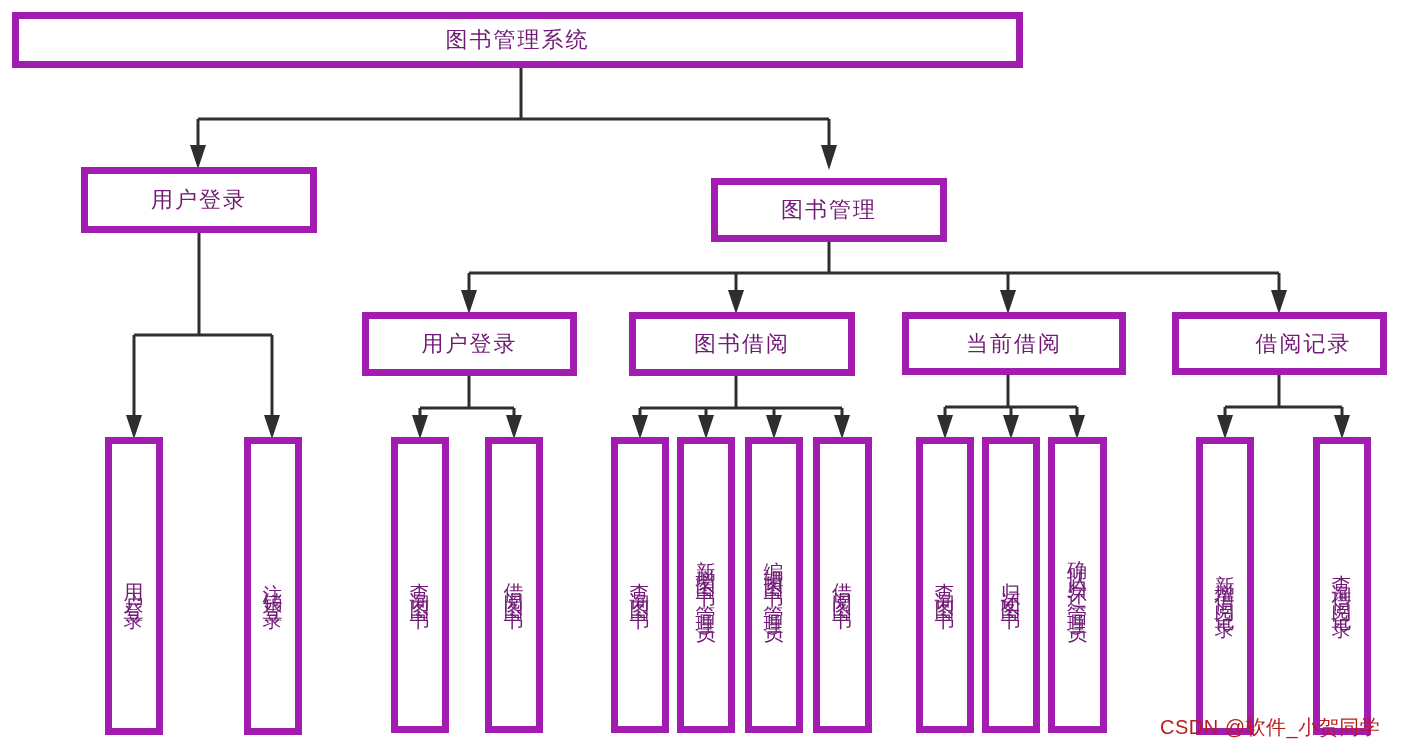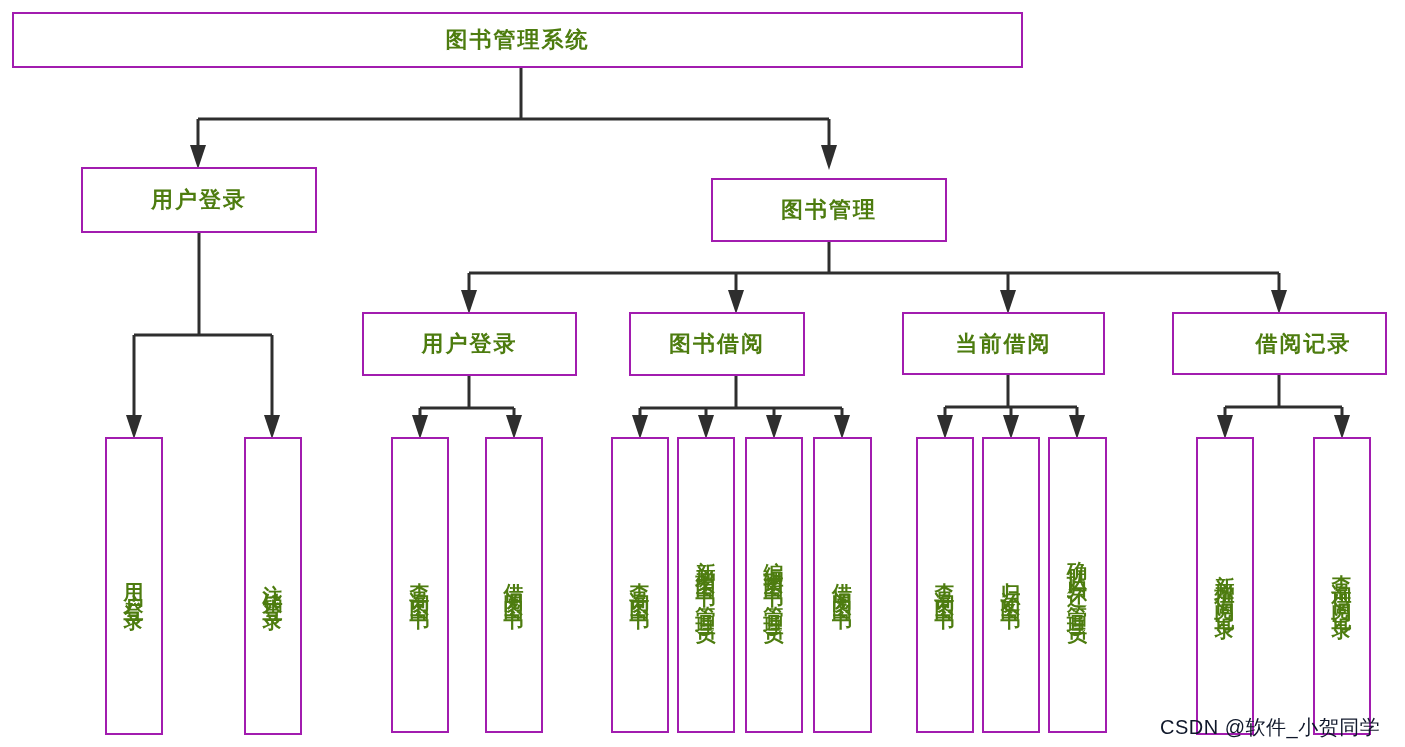--- a/index.html
+++ b/index.html
@@ -12,48 +12,47 @@
     overflow: hidden;
   }
   .connectors {
     position: absolute;
     left: 0; top: 0;
     width: 1405px; height: 747px;
   }
   .node {
     position: absolute;
     box-sizing: border-box;
-    border: 2px solid #a21caf;
+    border: 7px solid #a21caf;
     background: #ffffff;
-    color: #4d7c0f;
+    color: #701a75;
     display: flex;
     align-items: center;
     justify-content: center;
     text-align: center;
-    font-weight: bold;
   }
   .h-node {
     font-size: 22px;
     letter-spacing: 2px;
     white-space: nowrap;
   }
   .v-node {
     font-size: 20px;
     writing-mode: vertical-rl;
     text-orientation: mixed;
     letter-spacing: 9px;
     line-height: 1;
   }
   .watermark {
     position: absolute;
     left: 1160px;
     top: 714px;
     font-size: 20px;
     letter-spacing: 0.5px;
-    color: #0f172a;
+    color: #b91c1c;
     white-space: nowrap;
     z-index: 6;
   }
 </style>
 </head>
 <body>
 
 <div class="canvas">
 
   <svg class="connectors" viewBox="0 0 1405 747" xmlns="http://www.w3.org/2000/svg">
@@ -124,22 +123,22 @@
       <polygon points="1334,415 1350,415 1342,439"></polygon>
     </g>
   </svg>
 
   <div class="node h-node" style="left:12px; top:12px; width:1011px; height:56px;">图书管理系统</div>
 
   <div class="node h-node" style="left:81px; top:167px; width:236px; height:66px;">用户登录</div>
   <div class="node h-node" style="left:711px; top:178px; width:236px; height:64px;">图书管理</div>
 
   <div class="node h-node" style="left:362px; top:312px; width:215px; height:64px;">用户登录</div>
-  <div class="node h-node" style="left:629px; top:312px; width:176px; height:64px;">图书借阅</div>
-  <div class="node h-node" style="left:902px; top:312px; width:203px; height:63px;">当前借阅</div>
+  <div class="node h-node" style="left:629px; top:312px; width:226px; height:64px;">图书借阅</div>
+  <div class="node h-node" style="left:902px; top:312px; width:224px; height:63px;">当前借阅</div>
   <div class="node h-node" style="left:1172px; top:312px; width:215px; height:63px;padding-left:48px;">借阅记录</div>
 
   <div class="node v-node" style="left:105px; top:437px; width:58px; height:298px;">用户登录</div>
   <div class="node v-node" style="left:244px; top:437px; width:58px; height:298px;">注销登录</div>
 
   <div class="node v-node" style="left:391px; top:437px; width:58px; height:296px;">查询图书</div>
   <div class="node v-node" style="left:485px; top:437px; width:58px; height:296px;">借阅图书</div>
 
   <div class="node v-node" style="left:611px; top:437px; width:58px; height:296px;">查询图书</div>
   <div class="node v-node" style="left:677px; top:437px; width:58px; height:296px;">新增图书（管理员）</div>

